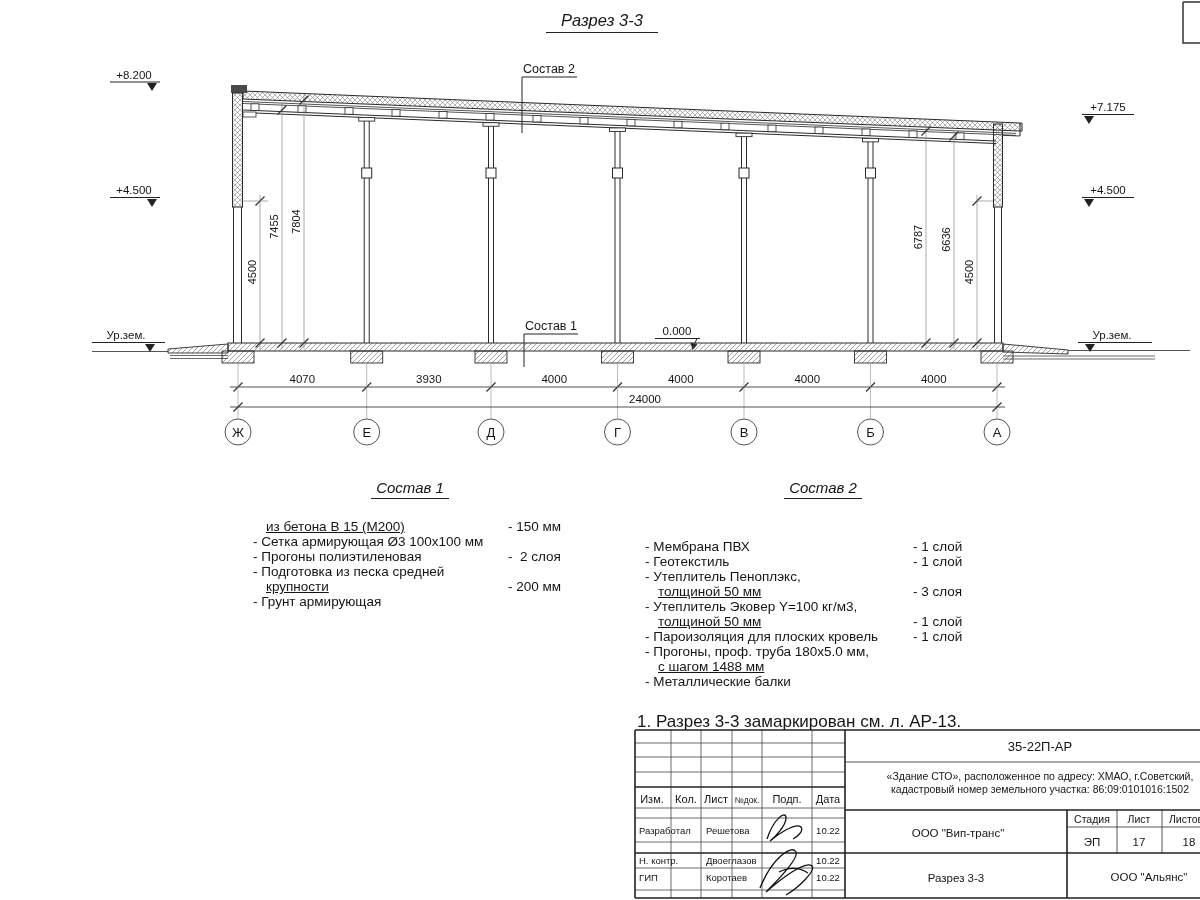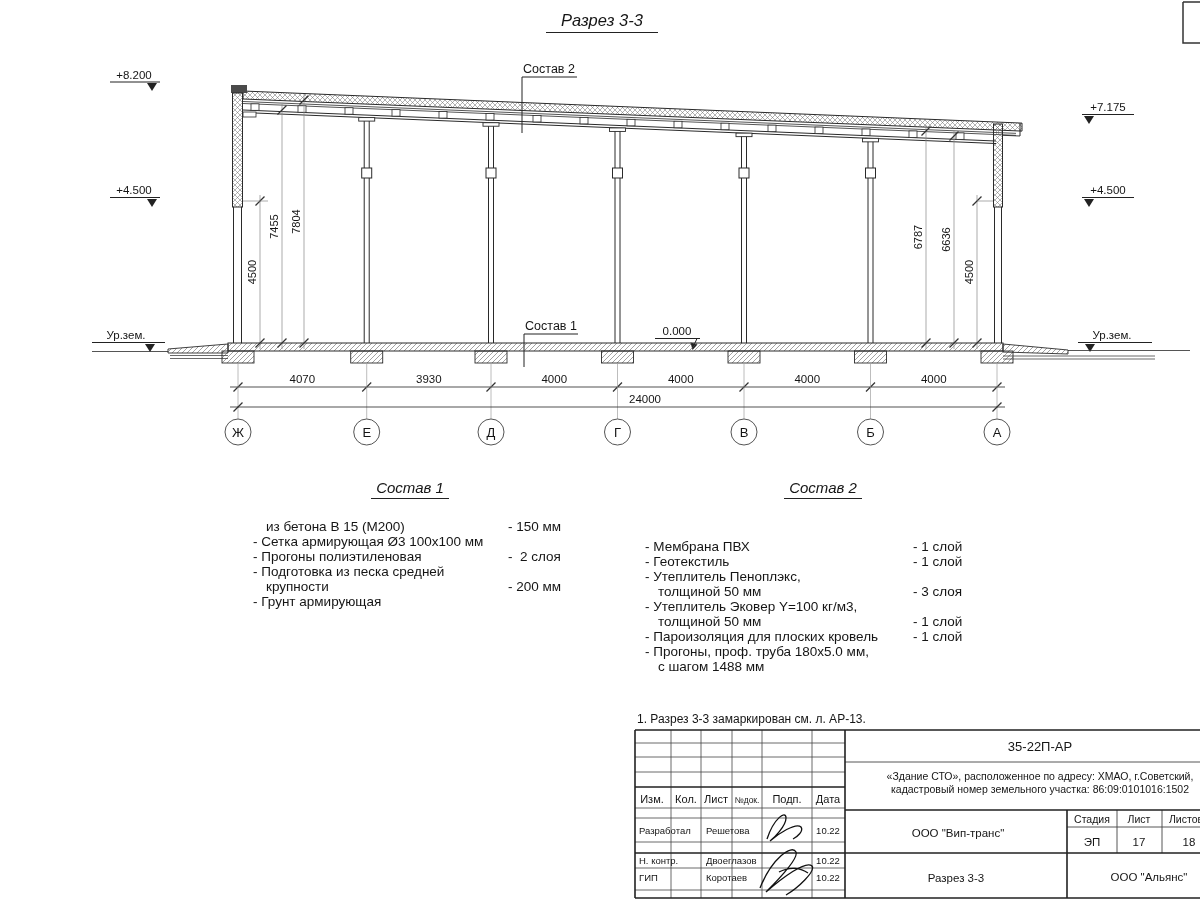--- a/index.html
+++ b/index.html
@@ -5,26 +5,26 @@
   html,body{margin:0;padding:0;background:#fff;}
   #page{position:relative;width:1200px;height:900px;background:#fff;overflow:hidden;
         font-family:"Liberation Sans",sans-serif;color:#151515;}
   #drw{position:absolute;left:0;top:0;}
   #drw text{font-family:"Liberation Sans",sans-serif;fill:#151515;}
   .htext{position:absolute;}
   .utitle{font-style:italic;text-align:center;border-bottom:1.3px solid #222;padding-bottom:2px;}
   #ptitle{left:546px;top:11px;width:112px;font-size:16.5px;}
   #h1{left:371px;top:479px;width:78px;font-size:15px;}
   #h2{left:784px;top:479px;width:78px;font-size:15px;}
-  #note{left:637px;top:712px;font-size:12px;}
+  #note{left:637px;top:712px;font-size:17px;}
   .clist{position:absolute;font-size:13.5px;line-height:15px;}
   #c1{left:253px;top:519px;width:340px;}
   #c2{left:645px;top:527px;width:360px;margin-top:12px;}
   .crow{position:relative;height:15px;white-space:pre;}
-  .crow.ind{padding-left:13px;}
+  .crow.ind{padding-left:13px;text-decoration:underline;}
   .cval{position:absolute;top:0;}
   #c1 .cval{left:255px;}
   #c2 .cval{left:268px;}
 </style>
 </head>
 <body>
 
 <div id="page">
 
   <svg id="drw" width="1200" height="900" viewBox="0 0 1200 900">
@@ -294,16 +294,17 @@
       <div id="comp2-rows">
         <div class="crow"><span>- Мембрана ПВХ</span><span class="cval">- 1 слой</span></div>
         <div class="crow"><span>- Геотекстиль</span><span class="cval">- 1 слой</span></div>
         <div class="crow"><span>- Утеплитель Пеноплэкс,</span></div>
         <div class="crow ind"><span>толщиной 50 мм</span><span class="cval">- 3 слоя</span></div>
         <div class="crow"><span>- Утеплитель Эковер Y=100 кг/м3,</span></div>
         <div class="crow ind"><span>толщиной 50 мм</span><span class="cval">- 1 слой</span></div>
         <div class="crow"><span>- Пароизоляция для плоских кровель</span><span class="cval">- 1 слой</span></div>
         <div class="crow"><span>- Прогоны, проф. труба 180х5.0 мм,</span></div>
         <div class="crow ind"><span>с шагом 1488 мм</span></div>
+        <div class="crow"><span>- Металлические балки</span></div>
       </div>
     </div>
 
 </div>
 
 </body></html>

